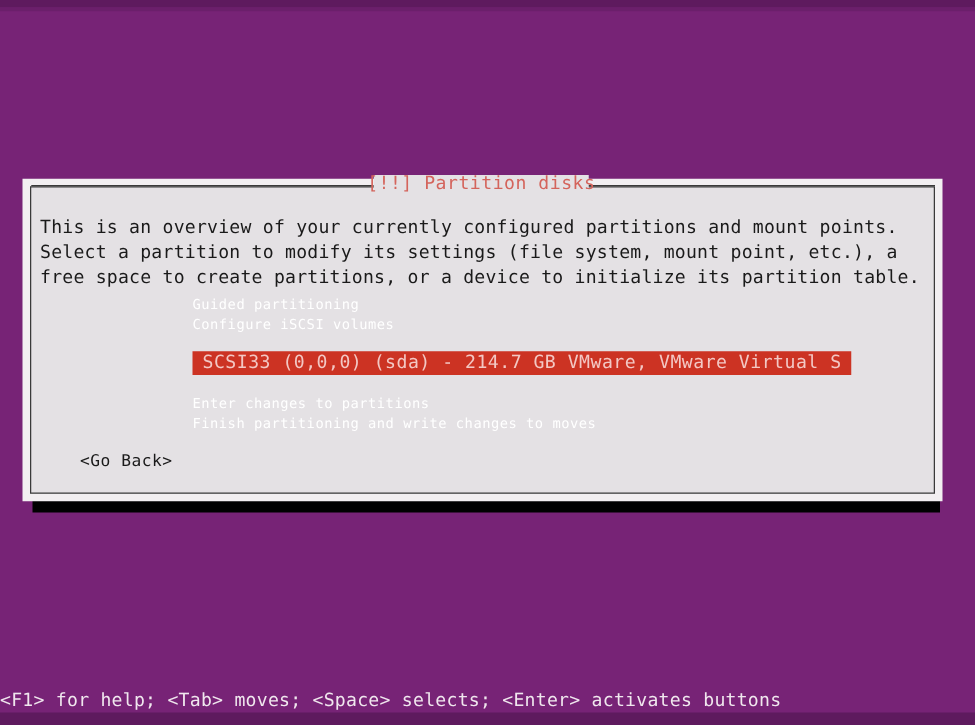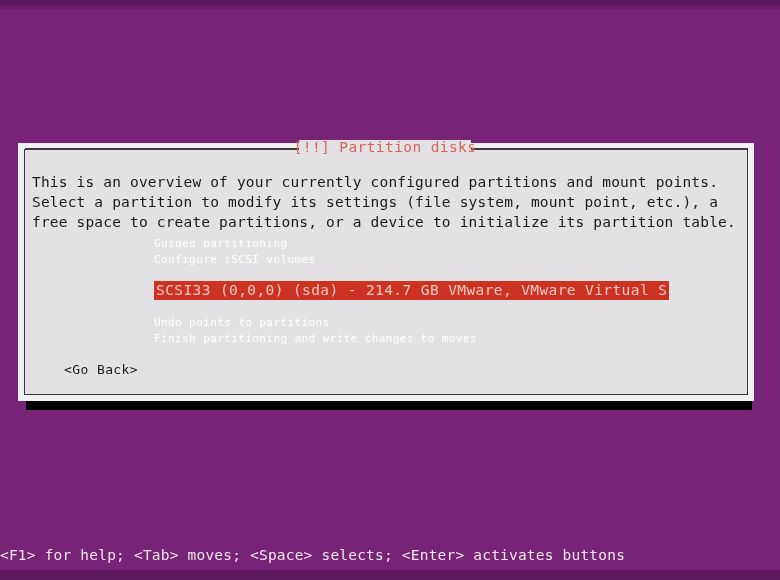--- a/index.html
+++ b/index.html
@@ -129,21 +129,21 @@
   #menu-iscsi     { top: 103px; }
   #menu-undo      { top: 166px; }
   #menu-finish    { top: 182px; }
 
   #menu-disk {
     position: absolute;
     left: 130px;
     top: 132px;
     height: 19px;
     line-height: 19px;
-    padding: 0 2px;
+    padding: 0 8px;
     background: #cc3323;
     color: #f3c8c4;
     font-size: 14.5px;
     letter-spacing: 0.4px;
     white-space: nowrap;
   }
 
   #go-back-button {
     position: absolute;
     left: 40px;
@@ -151,21 +151,21 @@
     color: #1a1a1a;
     font-size: 13px;
     letter-spacing: 0.4px;
     white-space: nowrap;
   }
 
   
   #status-bar {
     position: absolute;
     left: 0;
-    bottom: 16px;
+    bottom: 10px;
     width: 780px;
     height: 18px;
     line-height: 18px;
     color: #f0e7ee;
     font-size: 14.5px;
     letter-spacing: 0.2px;
     white-space: nowrap;
   }
   #status-bottom-strip {
     position: absolute;
@@ -198,21 +198,21 @@
 <div id="content">
 
   <div id="intro">This is an overview of your currently configured partitions and mount points. Select a partition to modify its settings (file system, mount point, etc.), a free space to create partitions, or a device to initialize its partition table.</div>
 
   <div class="menu-item" id="menu-guided">Guided partitioning</div>
 
   <div class="menu-item" id="menu-iscsi">Configure iSCSI volumes</div>
 
   <div id="menu-disk">SCSI33 (0,0,0) (sda) - 214.7 GB VMware, VMware Virtual S</div>
 
-  <div class="menu-item" id="menu-undo">Undo points to partitions</div>
+  <div class="menu-item" id="menu-undo">Enter changes to partitions</div>
 
   <div class="menu-item" id="menu-finish">Finish partitioning and write changes to moves</div>
 
   <div id="go-back-button">&lt;Go Back&gt;</div>
 
 </div>
 
 <div id="status-bar">&lt;F1&gt; for help; &lt;Tab&gt; moves; &lt;Space&gt; selects; &lt;Enter&gt; activates buttons</div>
 <div id="status-bottom-strip"></div>
 

